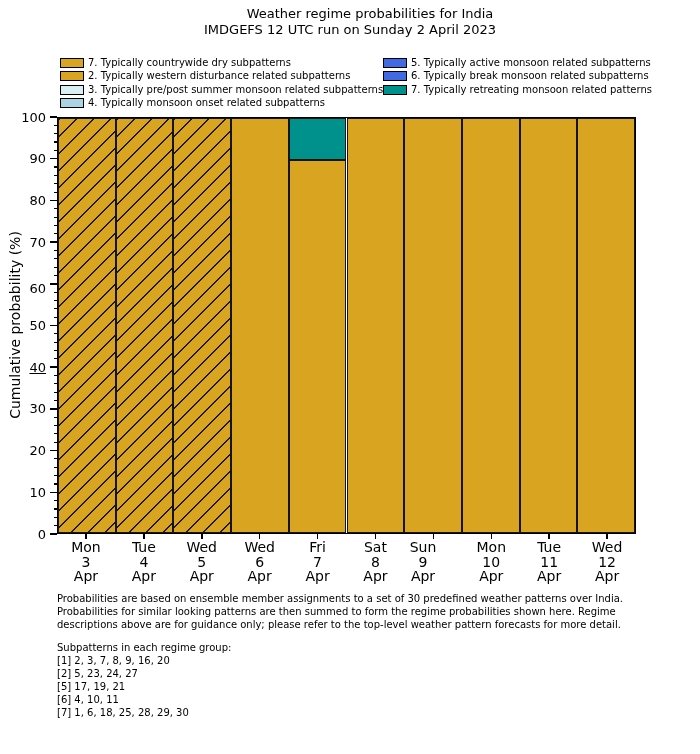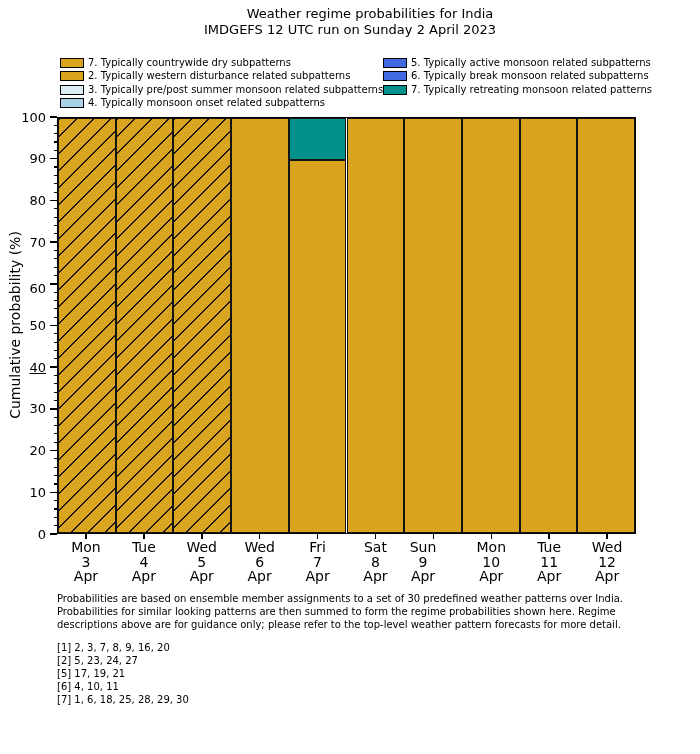--- a/index.html
+++ b/index.html
@@ -222,19 +222,20 @@
       <div class="bar-segment" style="left: 90%; width: 10%; bottom: 0%; height: 100%; background-color: rgb(217, 165, 33);"></div>
     </div>
 
   <div id="footnote">
       <div class="text-line">Probabilities are based on ensemble member assignments to a set of 30 predefined weather patterns over India.</div>
       <div class="text-line">Probabilities for similar looking patterns are then summed to form the regime probabilities shown here. Regime</div>
       <div class="text-line">descriptions above are for guidance only; please refer to the top-level weather pattern forecasts for more detail.</div>
     </div>
 
   <div id="subpatterns">
+      <div class="text-line">Subpatterns in each regime group:</div>
       <div class="text-line">[1] 2, 3, 7, 8, 9, 16, 20</div>
       <div class="text-line">[2] 5, 23, 24, 27</div>
       <div class="text-line">[5] 17, 19, 21</div>
       <div class="text-line">[6] 4, 10, 11</div>
       <div class="text-line">[7] 1, 6, 18, 25, 28, 29, 30</div>
     </div>
 </div>
 
 </body></html>

